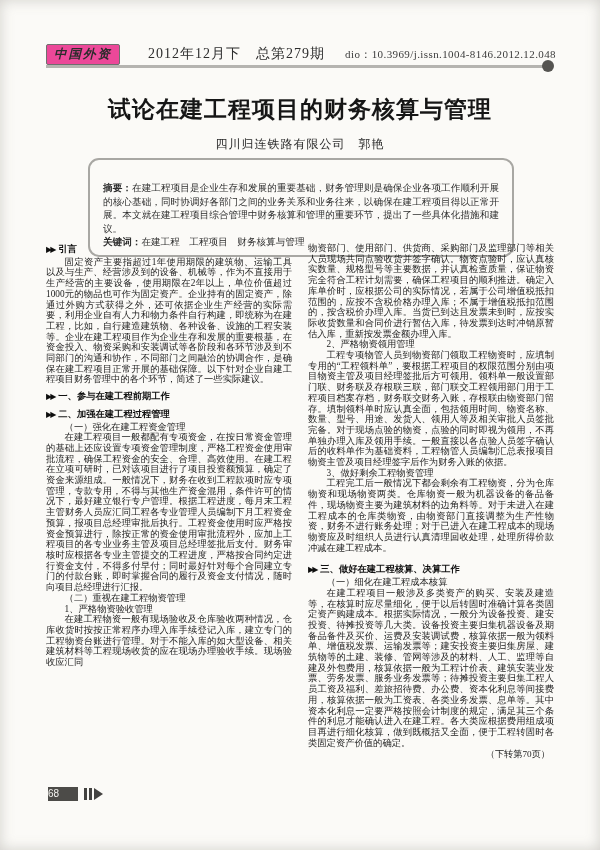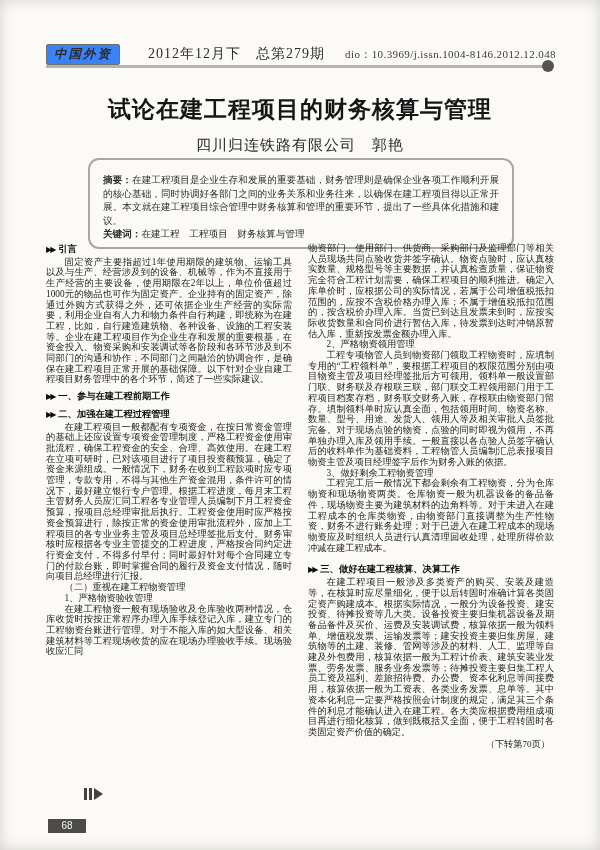--- a/index.html
+++ b/index.html
@@ -10,61 +10,60 @@
     -webkit-font-smoothing:antialiased;
   }
   .page{
     position:absolute;inset:0;background:#fbfaf7;
     box-shadow:inset 0 0 14px rgba(160,158,150,.45);
     overflow:hidden;
   }
   
   .header{position:absolute;top:44px;left:46px;right:44px;height:20px;display:flex;align-items:center;}
   .journal-badge{
-    border:1.5px solid #6f6f6f;background:#3b82f6;border-radius:2px;
+    border:1.5px solid #6f6f6f;background:#ec4899;border-radius:2px;
     padding:1px 7px;font-size:12.5px;font-weight:bold;font-style:italic;
     color:#2c2c2c;letter-spacing:2px;white-space:nowrap;
   }
   .issue-info{margin-left:28px;font-size:14px;color:#2d2d2d;letter-spacing:1px;white-space:nowrap;}
   .doi{margin-left:auto;font-size:11px;color:#3b3b3b;letter-spacing:.4px;white-space:nowrap;}
   .header-rule{position:absolute;top:65px;left:46px;width:502px;height:3px;background:#b5b4b0;}
   .header-dot{position:absolute;top:60px;left:542px;width:12px;height:12px;border-radius:50%;background:#555451;}
   
   .title{position:absolute;top:94px;left:0;right:0;text-align:center;
     font-size:23px;font-weight:bold;color:#161616;letter-spacing:1px;}
   .author{position:absolute;top:136px;left:0;right:0;text-align:center;
-    font-size:15px;color:#2a2a2a;letter-spacing:1px;}
+    font-size:12px;color:#2a2a2a;letter-spacing:1px;}
   
   .abstract-box{
     position:absolute;top:158px;left:88px;width:396px;
     border:2px solid #a8a7a3;border-radius:11px;background:transparent;
-    padding:13px 13px 6px 13px;
+    padding:21px 13px 6px 13px;
   }
   .abstract-box p{margin:0;font-size:9.6px;line-height:13.6px;color:#2e2e2e;text-align:justify;}
   .abstract-label,.keywords-label{font-weight:bold;}
   
   .cols{
     position:absolute;top:243px;left:46px;width:508px;height:528px;
     display:flex;gap:16px;overflow:hidden;
   }
   .col{width:246px;font-size:9.3px;line-height:10.7px;color:#1d1d1d;text-align:justify;}
   .para{margin:0;text-indent:2em;}
   .h-row{display:flex;align-items:baseline;gap:4px;font-weight:bold;color:#111;
     margin-top:6px;margin-bottom:1px;}
   .h-row.first{margin-top:1px;}
   .marker{font-family:"DejaVu Sans",sans-serif;font-size:8px;letter-spacing:-2px;
     color:#0e0e0e;transform:translateY(-0.5px);}
   .sub{margin:0;text-indent:2em;}
   .cont-note{margin:1px 4px 0 0;text-align:right;font-size:9.2px;color:#222;}
   
   .page-badge{
-    position:absolute;top:787px;left:48px;width:38px;height:14px;background:#4c4b48;
-    color:#f6f5f2;font-size:10px;line-height:14px;text-align:center;
+    position:absolute;top:787px;left:48px;width:30px;height:14px;background:#4c4b48;
+    color:#f6f5f2;font-size:10px;line-height:14px;
     font-family:"Liberation Sans",sans-serif;
-    margin-top:32px;
   }
   .fwd-icon{position:absolute;top:787px;left:84px;height:14px;display:flex;align-items:center;gap:2px;}
   .fwd-icon i{display:block;width:3px;height:12px;background:#434240;}
   .fwd-icon .tri{width:0;height:0;background:none;
     border-top:6px solid transparent;border-bottom:6px solid transparent;border-left:9px solid #434240;}
   .copyright{
     position:absolute;top:810px;left:20px;right:20px;
     font-size:10.3px;color:#a3a29d;letter-spacing:.2px;white-space:nowrap;
   }
   .copyright .url{margin-left:26px;}
@@ -101,37 +100,39 @@
 
       <div class="h-row">
         <span class="marker">▶▶</span>
         <span>一、参与在建工程前期工作</span>
       </div>
 
       <div class="h-row">
         <span class="marker">▶▶</span>
         <span>二、加强在建工程过程管理</span>
       </div>
+      <p class="sub">（一）强化在建工程资金管理</p>
       <p class="para">在建工程项目一般都配有专项资金，在按日常资金管理的基础上还应设置专项资金管理制度，严格工程资金使用审批流程，确保工程资金的安全、合理、高效使用。在建工程在立项可研时，已对该项目进行了项目投资额预算，确定了资金来源组成。一般情况下，财务在收到工程款项时应专项管理，专款专用，不得与其他生产资金混用，条件许可的情况下，最好建立银行专户管理。根据工程进度，每月末工程主管财务人员应汇同工程各专业管理人员编制下月工程资金预算，报项目总经理审批后执行。工程资金使用时应严格按资金预算进行，除按正常的资金使用审批流程外，应加上工程项目的各专业业务主管及项目总经理签批后支付。财务审核时应根据各专业主管提交的工程进度，严格按合同约定进行资金支付，不得多付早付；同时最好针对每个合同建立专门的付款台账，即时掌握合同的履行及资金支付情况，随时向项目总经理进行汇报。</p>
       <p class="sub">（二）重视在建工程物资管理</p>
       <p class="sub">1、严格物资验收管理</p>
       <p class="para">在建工程物资一般有现场验收及仓库验收两种情况，仓库收货时按按正常程序办理入库手续登记入库，建立专门的工程物资台账进行管理。对于不能入库的如大型设备、相关建筑材料等工程现场收货的应在现场办理验收手续。现场验收应汇同</p>
     </div>
 
     <div class="col">
       <p class="para" style="text-indent:0;">物资部门、使用部门、供货商、采购部门及监理部门等相关人员现场共同点验收货并签字确认。物资点验时，应认真核实数量、规格型号等主要数据，并认真检查质量，保证物资完全符合工程计划需要，确保工程项目的顺利推进。确定入库单价时，应根据公司的实际情况，若属于公司增值税抵扣范围的，应按不含税价格办理入库；不属于增值税抵扣范围的，按含税价办理入库。当货已到达且发票未到时，应按实际收货数量和合同价进行暂估入库，待发票到达时冲销原暂估入库，重新按发票金额办理入库。</p>
       <p class="sub">2、严格物资领用管理</p>
       <p class="para">工程专项物管人员到物资部门领取工程物资时，应填制专用的“工程领料单”，要根据工程项目的权限范围分别由项目物资主管及项目经理签批后方可领用。领料单一般设置部门联、财务联及存根联三联，部门联交工程领用部门用于工程项目档案存档，财务联交财务入账，存根联由物资部门留存。填制领料单时应认真全面，包括领用时间、物资名称、数量、型号、用途、发货人、领用人等及相关审批人员签批完备。对于现场点验的物资，点验的同时即视为领用，不再单独办理入库及领用手续。一般直接以各点验人员签字确认后的收料单作为基础资料，工程物管人员编制汇总表报项目物资主管及项目经理签字后作为财务入账的依据。</p>
       <p class="sub">3、做好剩余工程物资管理</p>
       <p class="para">工程完工后一般情况下都会剩余有工程物资，分为仓库物资和现场物资两类。仓库物资一般为机器设备的备品备件，现场物资主要为建筑材料的边角料等。对于未进入在建工程成本的仓库类物资，由物资部门直接调整为生产性物资，财务不进行账务处理；对于已进入在建工程成本的现场物资应及时组织人员进行认真清理回收处理，处理所得价款冲减在建工程成本。</p>
 
       <div class="h-row" style="margin-top:11px;">
         <span class="marker">▶▶</span>
         <span>三、做好在建工程核算、决算工作</span>
       </div>
+      <p class="sub">（一）细化在建工程成本核算</p>
       <p class="para">在建工程项目一般涉及多类资产的购买、安装及建造等，在核算时应尽量细化，便于以后转固时准确计算各类固定资产购建成本。根据实际情况，一般分为设备投资、建安投资、待摊投资等几大类。设备投资主要归集机器设备及期备品备件及买价、运费及安装调试费，核算依据一般为领料单、增值税发票、运输发票等；建安投资主要归集房屋、建筑物等的土建、装修、管网等涉及的材料、人工、监理等自建及外包费用，核算依据一般为工程计价表、建筑安装业发票、劳务发票、服务业务发票等；待摊投资主要归集工程人员工资及福利、差旅招待费、办公费、资本化利息等间接费用，核算依据一般为工资表、各类业务发票、息单等。其中资本化利息一定要严格按照会计制度的规定，满足其三个条件的利息才能确认进入在建工程。各大类应根据费用组成项目再进行细化核算，做到既概括又全面，便于工程转固时各类固定资产价值的确定。</p>
       <p class="cont-note">（下转第70页）</p>
     </div>
 
   </div>
 
   <div class="page-badge">68</div>
   <div class="fwd-icon">
     <i></i>
       <i></i>

